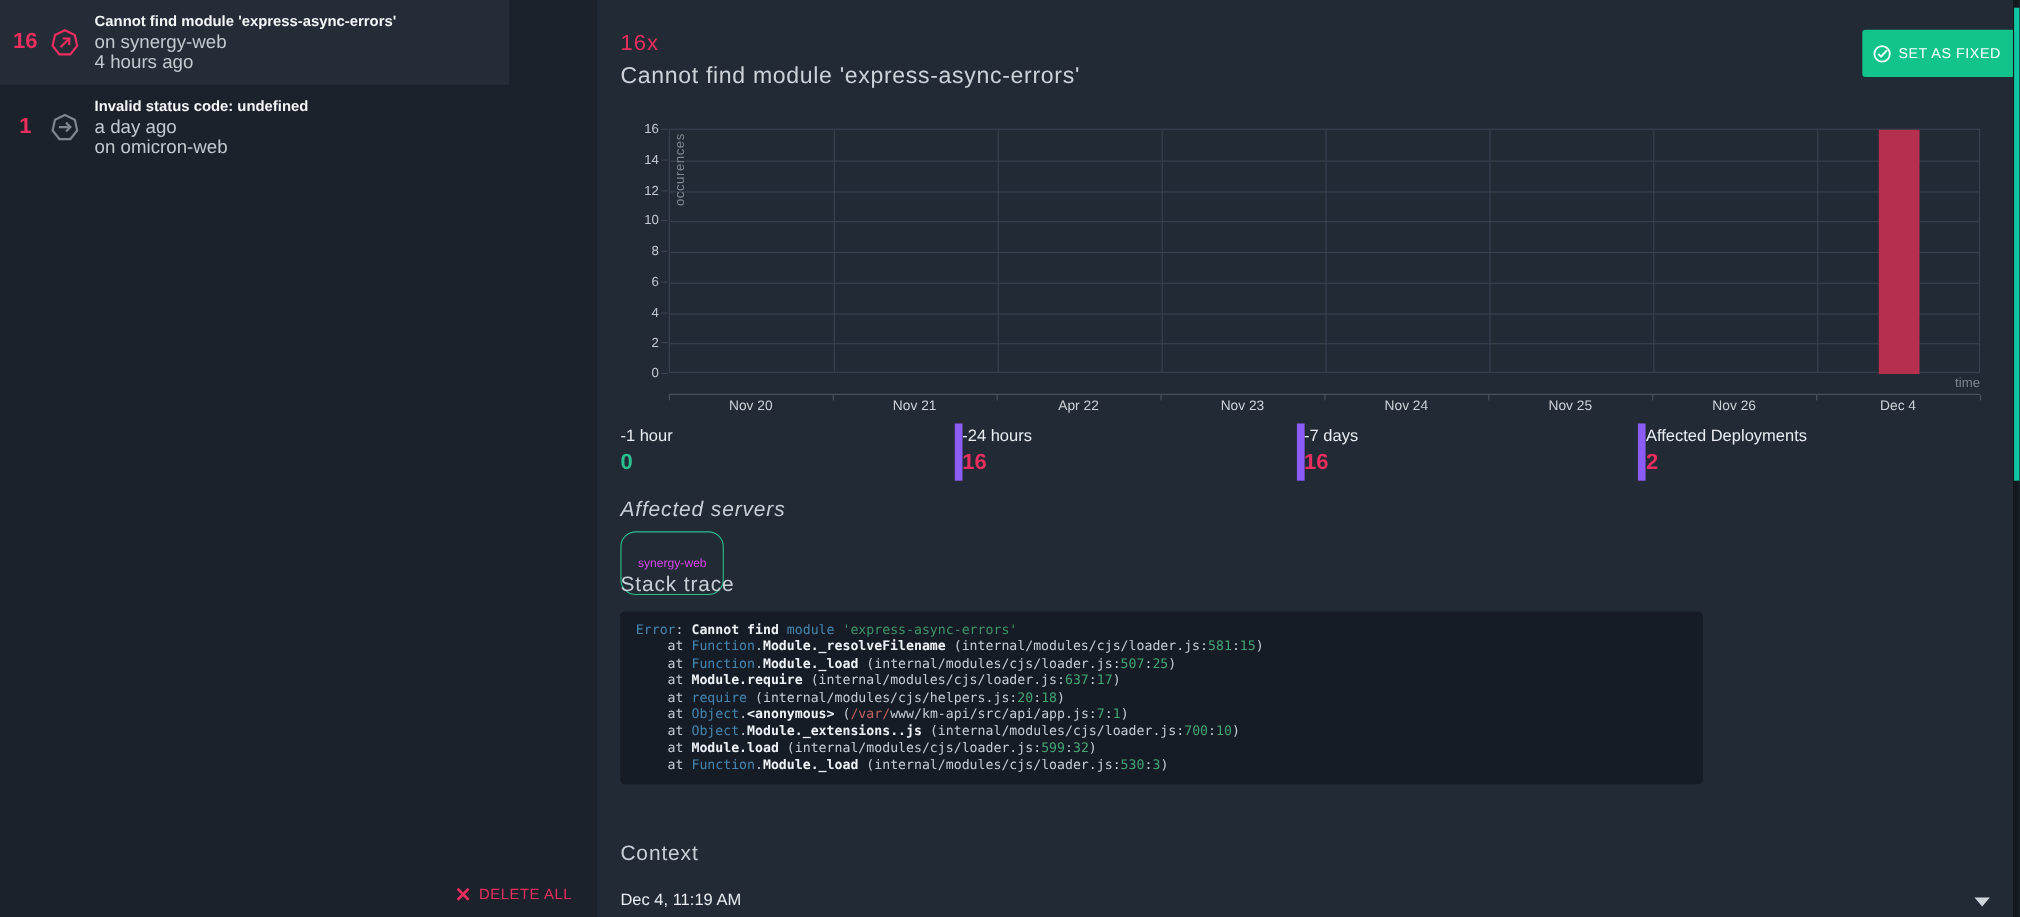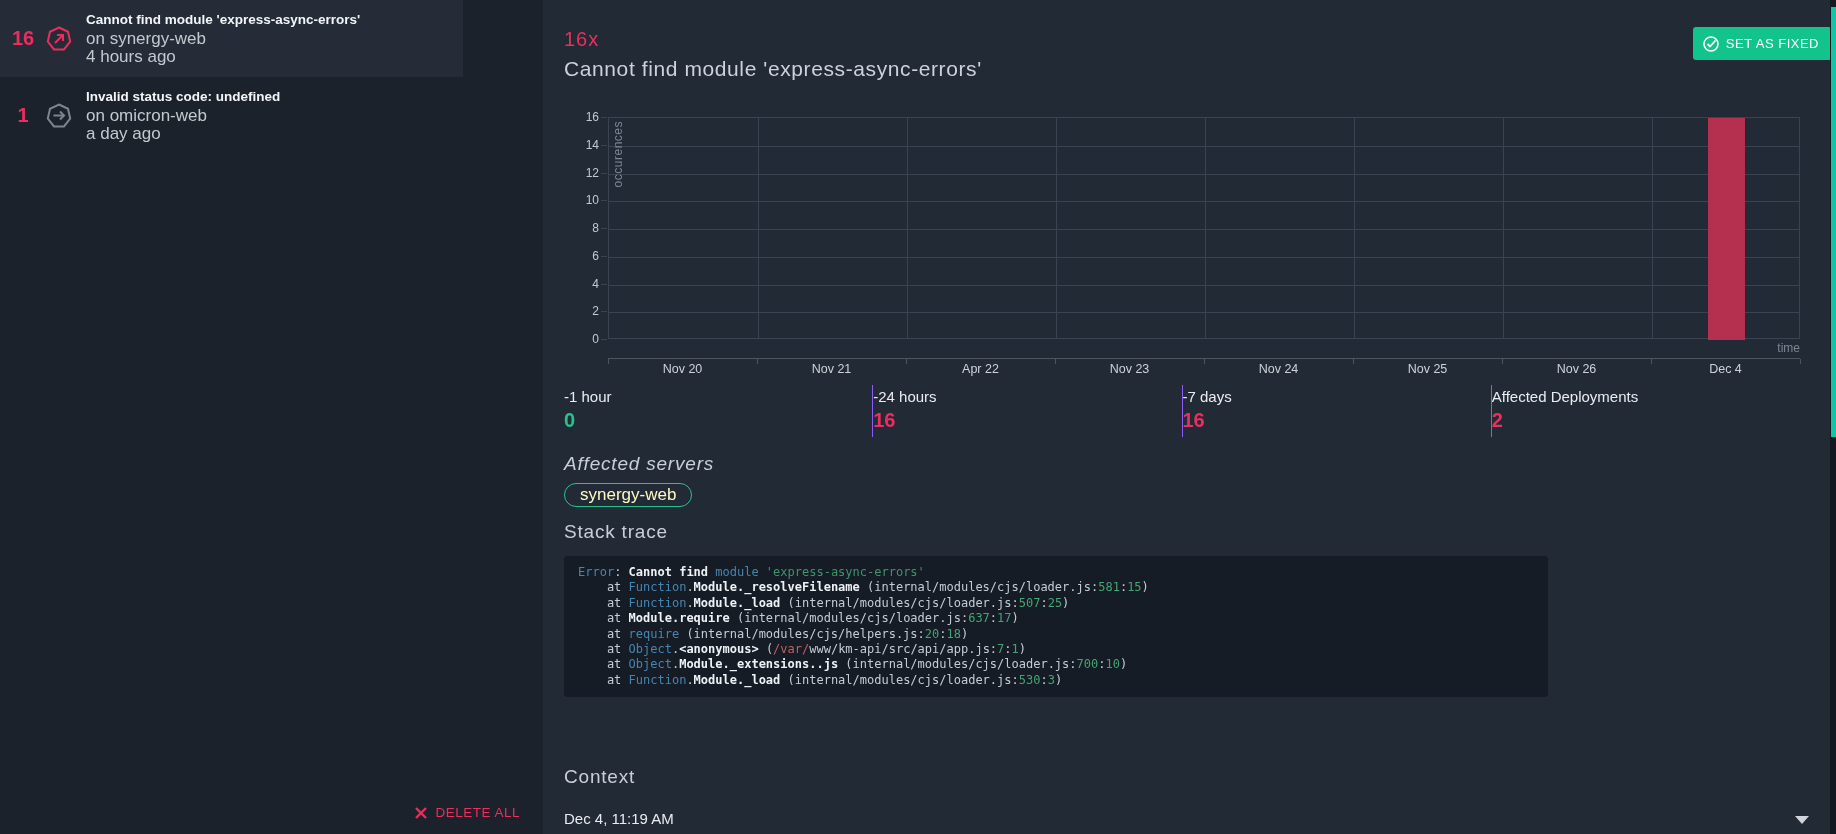--- a/index.html
+++ b/index.html
@@ -18,50 +18,50 @@
   .err-icon { width:26px; height:26px; flex:none; margin-right:14px; }
   .err-text { flex:1; min-width:0; }
   .err-title { font-size:13.5px; font-weight:bold; color:#f3f5f7; margin-bottom:3px; white-space:nowrap; }
   .err-sub { font-size:17px; color:#c3c9cf; line-height:18px; }
   .delete-all { position:absolute; right:23px; bottom:14px; display:flex; align-items:center; gap:7px;
     color:#ea2e5d; font-size:13.5px; letter-spacing:0.5px; cursor:pointer; }
   
   .main { position:absolute; left:543px; top:0; right:0; bottom:0; }
   .badge-16x { position:absolute; left:21px; top:28px; font-size:20px; color:#ea2e5d; letter-spacing:1px; }
   .page-title { position:absolute; left:21px; top:57px; font-size:21px; color:#ccd2d9; letter-spacing:0.6px; }
-  .fix-btn { position:absolute; right:4px; top:27px; height:33px; padding:0 13px 0 9px;
+  .fix-btn { position:absolute; right:4px; top:27px; height:43px; padding:0 13px 0 9px;
     background:#12c48b; border:none; border-radius:3px; color:#fff; font-size:13px; letter-spacing:0.5px;
     font-family:"Liberation Sans",sans-serif; display:flex; align-items:center; gap:6px; cursor:pointer; }
   
   .plot { position:absolute; left:65px; top:117px; width:1192px; height:222px; border:1px solid #3b4252; }
   .hgrid { position:absolute; left:0; right:0; height:1px; background:#3b4252; }
   .vgrid { position:absolute; top:0; bottom:0; width:1px; background:#3b4252; }
   .bar { position:absolute; background:#b5304f; }
   .ytick { position:absolute; width:48px; text-align:right; font-size:12px; color:#c3c9d1; }
   .ytickmark { position:absolute; width:6px; height:1px; background:#3b4252; left:58px; }
   .ylabel { position:absolute; left:68px; top:121px; font-size:12px; color:#7e8791;
     writing-mode:vertical-rl; transform:rotate(180deg); letter-spacing:0.5px; }
   .xaxis { position:absolute; left:65px; top:358px; width:1192px; border-top:1px solid #4d5560; }
   .xtick { position:absolute; top:0; width:1px; height:5px; background:#4d5560; }
   .xlabels { position:absolute; left:65px; top:362px; width:1192px; height:16px; }
   .xlabel { position:absolute; transform:translateX(-50%); font-size:12.5px; color:#cdd2d9; white-space:nowrap; }
   .time-label { position:absolute; left:65px; top:341px; width:1192px; text-align:right; font-size:12px; color:#7e8791; }
   
   .stats { position:absolute; left:21px; top:385px; width:1236px; height:52px; display:flex; }
   .stat { flex:1; text-align:left; }
-  .stat + .stat { border-left:1px solid #8b5cf6; }
+  .stat + .stat { border-left:7px solid #8b5cf6; }
   .stat-label { font-size:15px; color:#e9edf1; margin-top:3px; }
   .stat-value { font-size:20px; font-weight:bold; margin-top:4px; }
   .stat-value.green { color:#2bc18f; }
   .stat-value.pink { color:#ea2e5d; }
   
   .section-h { position:absolute; left:21px; font-size:19px; color:#c9cfd6; letter-spacing:0.8px; }
   .h-servers { top:453px;font-style:italic; } .h-stack { top:521px; } .h-context { top:766px; }
   .chips { position:absolute; left:21px; top:483px; display:flex; gap:10px; }
-  .chip { border:1px solid #2bc18f; color:#fef9c3; border-radius:14px; padding:1px 15px; font-size:17px; cursor:pointer; }
+  .chip { border:1px solid #2bc18f; color:#d946ef; border-radius:14px; padding:22px 15px; font-size:11px; cursor:pointer; }
   .code { position:absolute; left:21px; top:556px; width:984px; background:#161c26; border-radius:4px;
     padding:9px 14px; font-family:"DejaVu Sans Mono", monospace; font-size:12px; line-height:15.4px; }
   .cl { white-space:pre; }
   .tok-plain { color:#c5ccd4; }
   .tok-strong { color:#eef2f6; font-weight:bold; }
   .tok-kw { color:#4585b0; }
   .tok-str { color:#3f9468; }
   .tok-num { color:#43a573; }
   .tok-red { color:#c0605e; }
   .context-entry { position:absolute; left:21px; top:810px; font-size:15px; color:#e8ecf0; }
@@ -96,22 +96,22 @@
         <div class="err-count">1</div>
         <div class="err-icon">
           <svg width="26" height="26" viewBox="0 0 26 26">
             <polygon points="13,1.5 22,5.8 24.2,15.6 18,23.4 8,23.4 1.8,15.6 4,5.8" fill="none" stroke="#7d8590" stroke-width="2"></polygon>
             <line x1="7.5" y1="12.5" x2="18" y2="12.5" stroke="#7d8590" stroke-width="2"></line>
             <polyline points="14,8.5 18,12.5 14,16.5" fill="none" stroke="#7d8590" stroke-width="2"></polyline>
           </svg>
         </div>
         <div class="err-text">
           <div class="err-title">Invalid status code: undefined</div>
+          <div class="err-sub">a day ago</div>
           <div class="err-sub">on omicron-web</div>
-          <div class="err-sub">a day ago</div>
         </div>
       </div>
     </div>
   <div class="delete-all">
     <svg width="14" height="14" viewBox="0 0 14 14">
       <line x1="2" y1="2" x2="12" y2="12" stroke="#ea2e5d" stroke-width="2.4"></line>
       <line x1="12" y1="2" x2="2" y2="12" stroke="#ea2e5d" stroke-width="2.4"></line>
     </svg>
     <span>DELETE ALL</span>
   </div>
@@ -215,20 +215,21 @@
 
   <div class="section-h h-stack">Stack trace</div>
   <div class="code" id="code">
       <div class="cl"><span class="tok-kw">Error</span><span class="tok-plain">: </span><span class="tok-strong">Cannot find </span><span class="tok-kw">module</span><span class="tok-str"> 'express-async-errors'</span></div>
       <div class="cl"><span class="tok-plain">    at </span><span class="tok-kw">Function</span><span class="tok-plain">.</span><span class="tok-strong">Module._resolveFilename</span><span class="tok-plain"> (internal/modules/cjs/loader.js:</span><span class="tok-num">581</span><span class="tok-plain">:</span><span class="tok-num">15</span><span class="tok-plain">)</span></div>
       <div class="cl"><span class="tok-plain">    at </span><span class="tok-kw">Function</span><span class="tok-plain">.</span><span class="tok-strong">Module._load</span><span class="tok-plain"> (internal/modules/cjs/loader.js:</span><span class="tok-num">507</span><span class="tok-plain">:</span><span class="tok-num">25</span><span class="tok-plain">)</span></div>
       <div class="cl"><span class="tok-plain">    at </span><span class="tok-strong">Module.require</span><span class="tok-plain"> (internal/modules/cjs/loader.js:</span><span class="tok-num">637</span><span class="tok-plain">:</span><span class="tok-num">17</span><span class="tok-plain">)</span></div>
       <div class="cl"><span class="tok-plain">    at </span><span class="tok-kw">require</span><span class="tok-plain"> (internal/modules/cjs/helpers.js:</span><span class="tok-num">20</span><span class="tok-plain">:</span><span class="tok-num">18</span><span class="tok-plain">)</span></div>
       <div class="cl"><span class="tok-plain">    at </span><span class="tok-kw">Object</span><span class="tok-plain">.</span><span class="tok-strong">&lt;anonymous&gt;</span><span class="tok-plain"> (</span><span class="tok-red">/var/</span><span class="tok-plain">www/km-api/src/api/app.js:</span><span class="tok-num">7</span><span class="tok-plain">:</span><span class="tok-num">1</span><span class="tok-plain">)</span></div>
       <div class="cl"><span class="tok-plain">    at </span><span class="tok-kw">Object</span><span class="tok-plain">.</span><span class="tok-strong">Module._extensions..js</span><span class="tok-plain"> (internal/modules/cjs/loader.js:</span><span class="tok-num">700</span><span class="tok-plain">:</span><span class="tok-num">10</span><span class="tok-plain">)</span></div>
+      <div class="cl"><span class="tok-plain">    at </span><span class="tok-strong">Module.load</span><span class="tok-plain"> (internal/modules/cjs/loader.js:</span><span class="tok-num">599</span><span class="tok-plain">:</span><span class="tok-num">32</span><span class="tok-plain">)</span></div>
       <div class="cl"><span class="tok-plain">    at </span><span class="tok-kw">Function</span><span class="tok-plain">.</span><span class="tok-strong">Module._load</span><span class="tok-plain"> (internal/modules/cjs/loader.js:</span><span class="tok-num">530</span><span class="tok-plain">:</span><span class="tok-num">3</span><span class="tok-plain">)</span></div>
     </div>
 
   <div class="section-h h-context">Context</div>
   <div class="context-entry">Dec 4, 11:19 AM</div>
   <div class="caret"></div>
 </div>
 
 <div class="scroll-track">
   <div class="scroll-thumb"></div>

